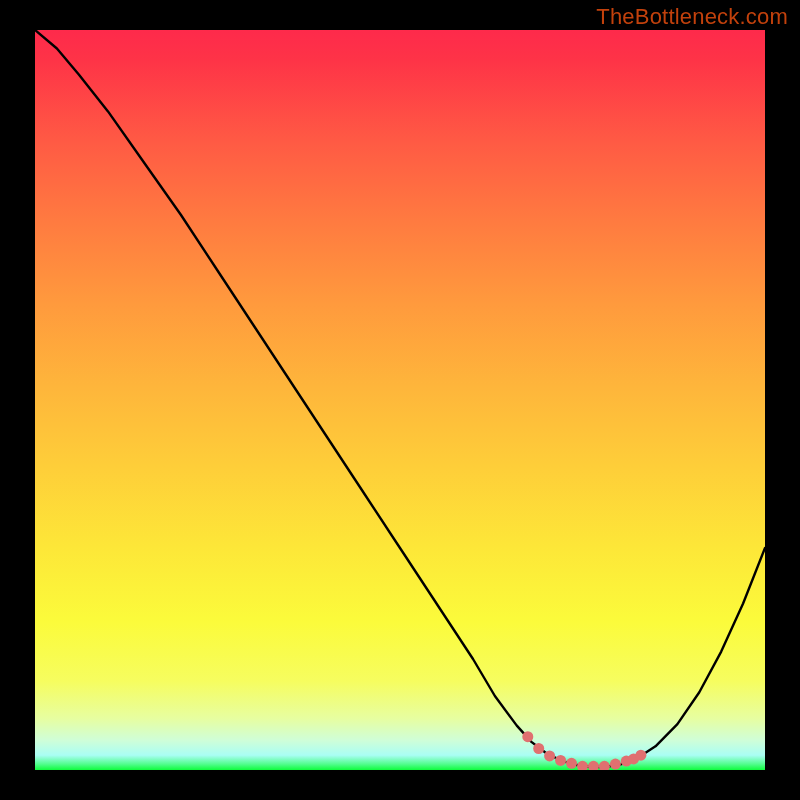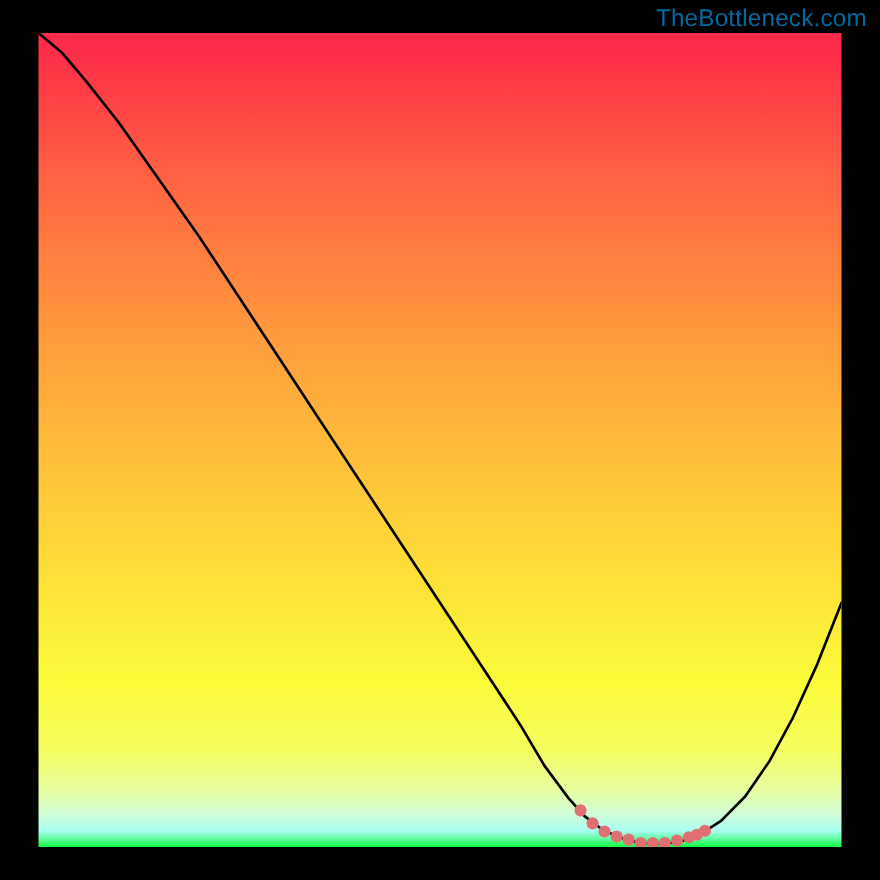--- a/index.html
+++ b/index.html
@@ -1,21 +1,21 @@
 <!DOCTYPE html>
 <html><head>
 <meta charset="utf-8">
 <style>
 * { margin: 0; padding: 0; box-sizing: border-box; }
 html, body { width: 800px; height: 800px; background: #000; overflow: hidden; }
 .frame { position: relative; width: 800px; height: 800px; background: #000; }
 .attribution {
   position: absolute; top: 4px; right: 12px;
   font-family: Arial, Helvetica, sans-serif; font-size: 22px;
-  color: #0369a1; font-weight: 500; letter-spacing: 0.2px;
+  color: #c2410c; font-weight: 500; letter-spacing: 0.2px;
 }
 .plot {
   position: absolute; left: 35px; top: 30px;
   width: 730px; height: 740px;
   background: linear-gradient(to bottom,
     #fe2a4b 0%,
     #fe3347 4%,
     #ff5a44 15%,
     #ff7b40 26%,
     #ff9a3d 37%,

